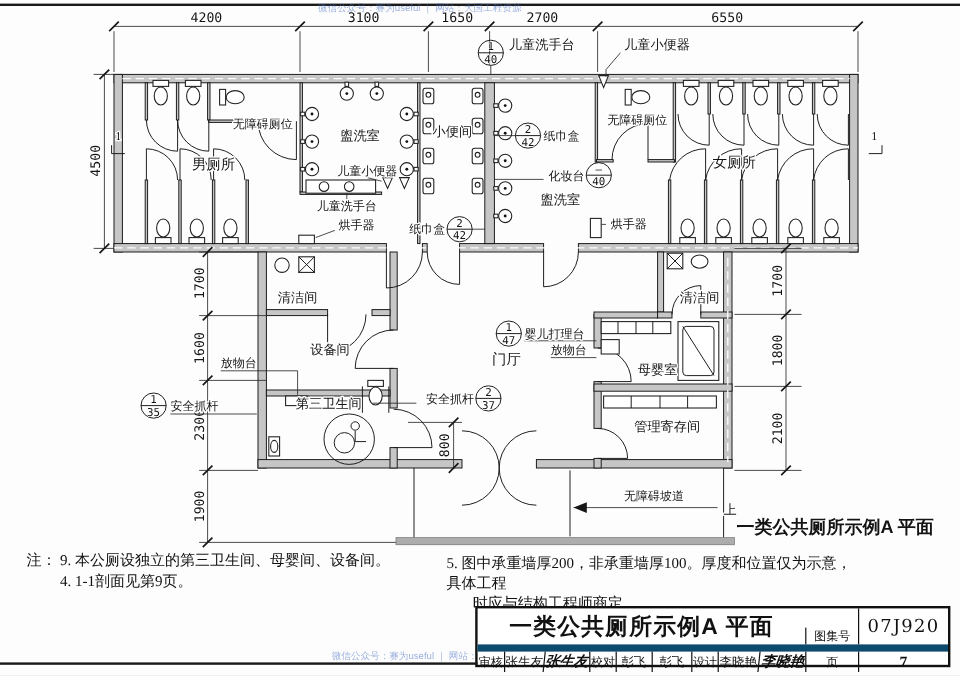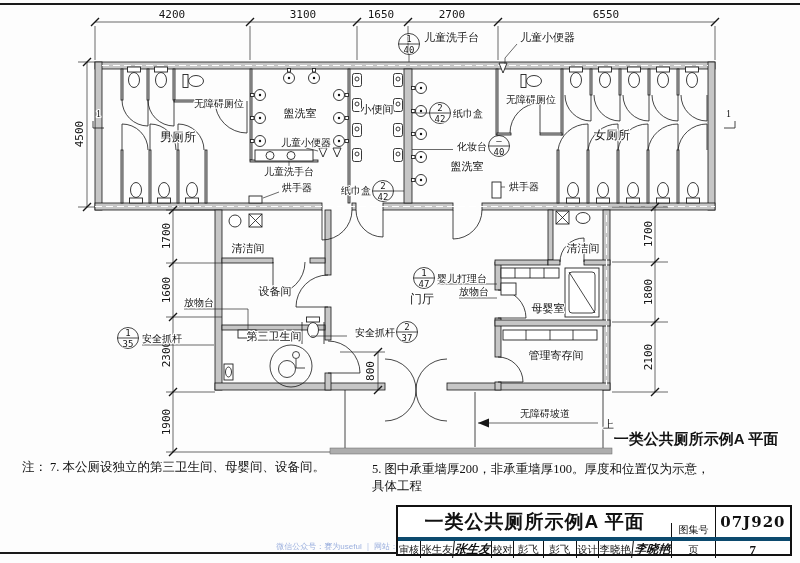--- a/index.html
+++ b/index.html
@@ -29,39 +29,40 @@
   #notes .nrow{display:flex;}
   #notes .npre{width:28px;flex:none;}
   #notes .nitems{flex:1;}
   #note5{position:absolute;left:372px;top:461px;width:345px;font-size:12.5px;line-height:17px;}
   #note5 .l2{margin-left:22px;}
   
   #tb{position:absolute;left:396px;top:505px;width:396px;height:51px;border:2px solid #111;
       box-sizing:border-box;display:flex;flex-direction:column;background:#fff;}
   #tb .row{display:flex;flex:none;}
   #tb .r1{height:30px;}
-  #tb .r2{height:17px;border-top:4px solid #0c4a6e;justify-content:space-between;}
+  #tb .r2{height:17px;border-top:6px solid #0c4a6e;justify-content:space-between;}
   #tb .cell{border-left:1px solid #111;box-sizing:border-box;display:flex;align-items:center;justify-content:center;overflow:hidden;}
   #tb .cell:first-child{border-left:none;}
   #tb .title{width:276px;font-family:"Liberation Sans","DejaVu Sans",sans-serif;font-weight:bold;font-size:19px;letter-spacing:1px;}
   #tb .atlas-l{width:44px;font-size:10px;margin-top:16px;}
-  #tb .atlas-n{width:76px;font-family:"DejaVu Serif",serif;font-weight:bold;font-size:15px;letter-spacing:1px;}
+  #tb .atlas-n{width:76px;font-family:"DejaVu Serif",serif;font-weight:normal;font-size:15px;letter-spacing:1px;}
   #tb .s22{width:22px;font-size:10px;}
   #tb .s34{width:34px;font-size:10.5px;}
   #tb .s38{width:38px;font-size:12px;font-style:italic;font-weight:bold;transform:skewX(-6deg);}
   #tb .s30{width:30px;font-size:10.5px;}
   #tb .s40{width:40px;font-size:12px;font-style:italic;font-weight:bold;transform:skewX(-6deg);}
   #tb .pg-l{width:44px;font-size:10px;}
   #tb .pg-n{width:76px;font-size:13px;font-weight:bold;}
 </style>
 </head>
 <body>
 
 <div id="page">
   <div id="toprule"></div>
+  <div class="wm" id="wm-top">微信公众号：赛为useful ｜ 网站：大国工程资源</div>
 
   <svg width="800" height="460" viewBox="0 0 800 460">
     <defs>
       <g id="wc" class="fx">
           <rect x="-6.5" y="-13" width="13" height="5"></rect>
           <ellipse cx="0" cy="0" rx="5.5" ry="7.5"></ellipse>
         </g>
       <g id="basin" class="fx">
           <rect x="-1.5" y="-9.5" width="3" height="3.5"></rect>
           <circle r="5.5"></circle>
@@ -401,26 +402,28 @@
       <text class="t11" x="603" y="428">上</text>
       <text class="cap" x="696" y="444" text-anchor="middle">一类公共厕所示例A 平面</text>
     </g>
   </svg>
 
   
   <div id="notes">
     <div class="nrow">
       <div class="npre">注：</div>
       <div class="nitems">
-        <div>7. 本公厕设独立的第三卫生间、母婴间、设备间。</div>
+        <div>9. 本公厕设独立的第三卫生间、母婴间、设备间。</div>
+        <div>4. 1-1剖面见第9页。</div>
       </div>
     </div>
   </div>
   <div id="note5">
     <div>5. 图中承重墙厚200，非承重墙厚100。厚度和位置仅为示意，具体工程</div>
+    <div class="l2">时应与结构工程师商定。</div>
   </div>
 
   
   <div id="tb">
     <div class="row r1">
       <div class="cell title">一类公共厕所示例A 平面</div>
       <div class="cell atlas-l">图集号</div>
       <div class="cell atlas-n">07J920</div>
     </div>
     <div class="row r2">

